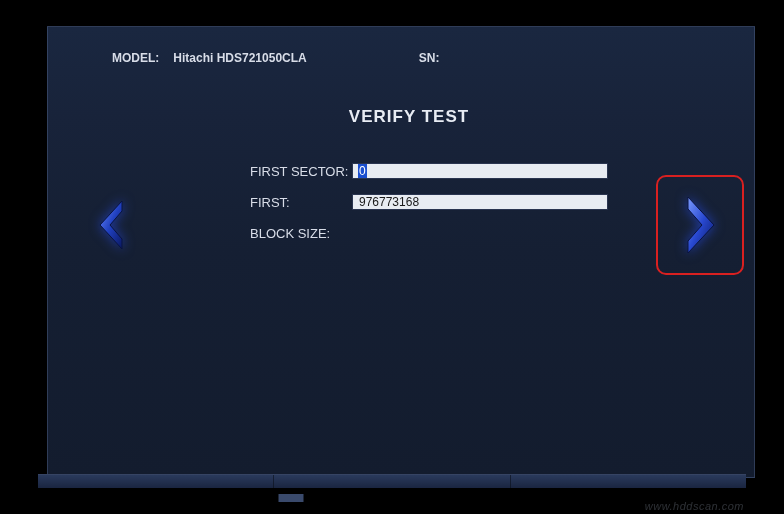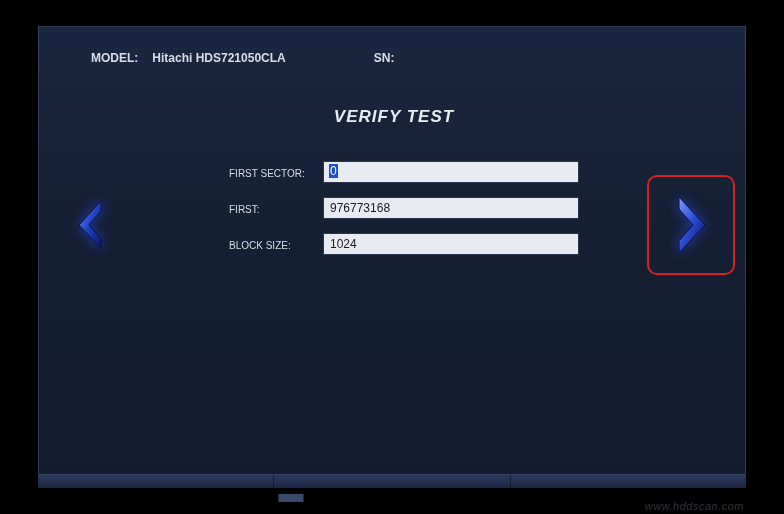--- a/index.html
+++ b/index.html
@@ -6,47 +6,46 @@
     body {
       width: 784px;
       height: 514px;
       background: #000;
       font-family: Verdana, Arial, sans-serif;
       overflow: hidden;
       position: relative;
     }
     .outer-frame {
       position: absolute;
-      left: 38px;
+      left: 47px;
       top: 26px;
       width: 708px;
       height: 452px;
       background: linear-gradient(180deg, #1a2740 0%, #18233a 20%, #151f33 50%, #131c2e 100%);
       border: 1px solid rgba(90,110,150,0.4);
-      padding: 24px 0 0 4px;
+      padding: 24px 0 0 16px;
     }
     .header-row {
       display: flex;
       padding: 0 48px;
       color: #d8dde8;
       font-size: 12px;
       font-weight: bold;
       margin-bottom: 42px;
     }
     .header-model-label { margin-right: 14px; }
-    .header-model-value { margin-right: 88px; }
+    .header-model-value { margin-right: 112px; }
     .header-sn-label { }
     .title {
       color: #e8ecf4;
       font-size: 17px;
       font-weight: bold;
       text-align: center;
       letter-spacing: 1px;
       margin-bottom: 34px;
-      font-style: italic;
     }
     .content-area {
       position: relative;
       height: 240px;
     }
     .nav-arrow {
       position: absolute;
       top: 28px;
       width: 48px;
       height: 72px;
@@ -68,28 +67,28 @@
     .form-rows {
       margin-left: 186px;
       padding-top: 0;
     }
     .form-row {
       display: flex;
       align-items: center;
       margin-bottom: 14px;
     }
     .form-label {
-      width: 94px;
+      width: 102px;
       color: #d8dde8;
-      font-size: 10px;
+      font-size: 13px;
       padding-top: 2px;
     }
     .form-input {
       width: 256px;
-      height: 22px;
+      height: 16px;
       background: #e8ecf2;
       border: 1px solid #2a3550;
       color: #1a1a1a;
       font-size: 12px;
       font-family: Verdana, Arial, sans-serif;
       padding: 2px 6px;
     }
     .form-input.selected {
       background: #e8ecf2;
     }
@@ -174,21 +173,20 @@
           <input class="form-input selected" value="0" style="">
           <span class="sel-highlight">0</span>
         </div>
       </div>
       <div class="form-row">
         <div class="form-label">FIRST:</div>
         <input class="form-input" value="976773168" style="">
       </div>
       <div class="form-row">
         <div class="form-label">BLOCK SIZE:</div>
-        <input class="form-input" value="1024" style="">
       </div>
     </div>
 
     <div class="nav-arrow right">
       <svg class="arrow-svg" width="40" height="64" viewBox="0 0 40 64">
         <defs>
           <linearGradient id="gr" x1="0" y1="0" x2="1" y2="1">
             <stop offset="0%" stop-color="#7a9aff"></stop>
             <stop offset="50%" stop-color="#2848d0"></stop>
             <stop offset="100%" stop-color="#0a1860"></stop>

